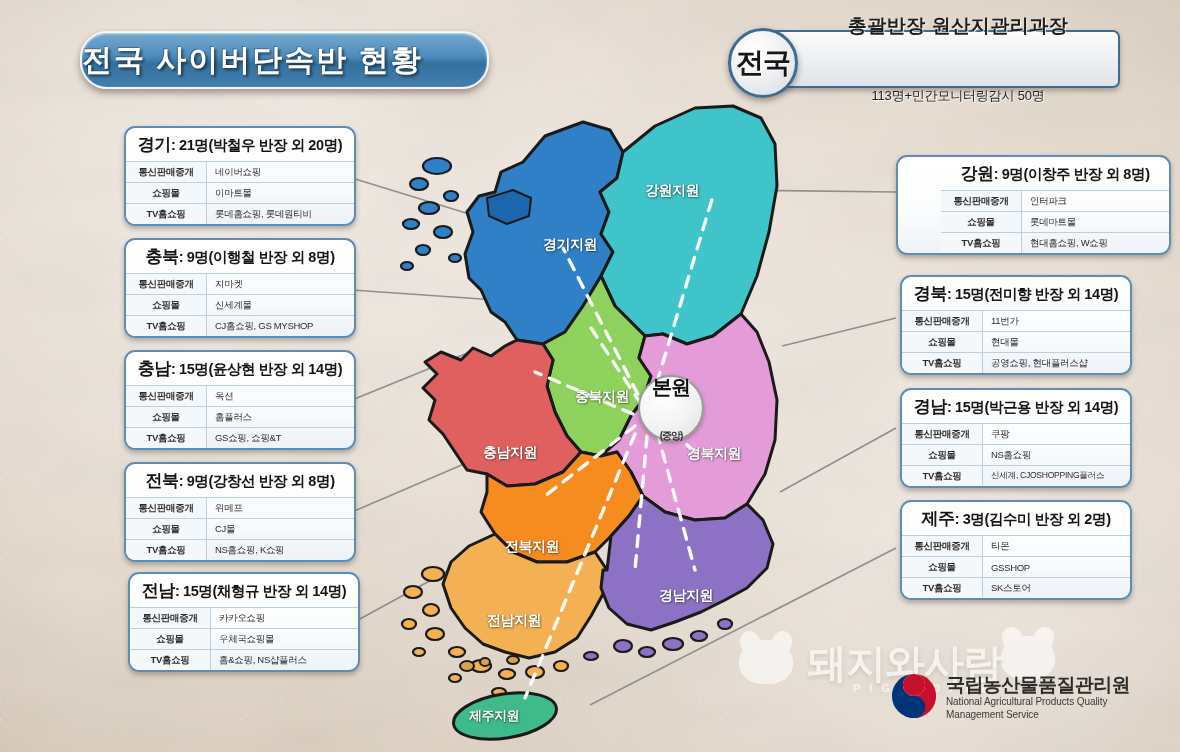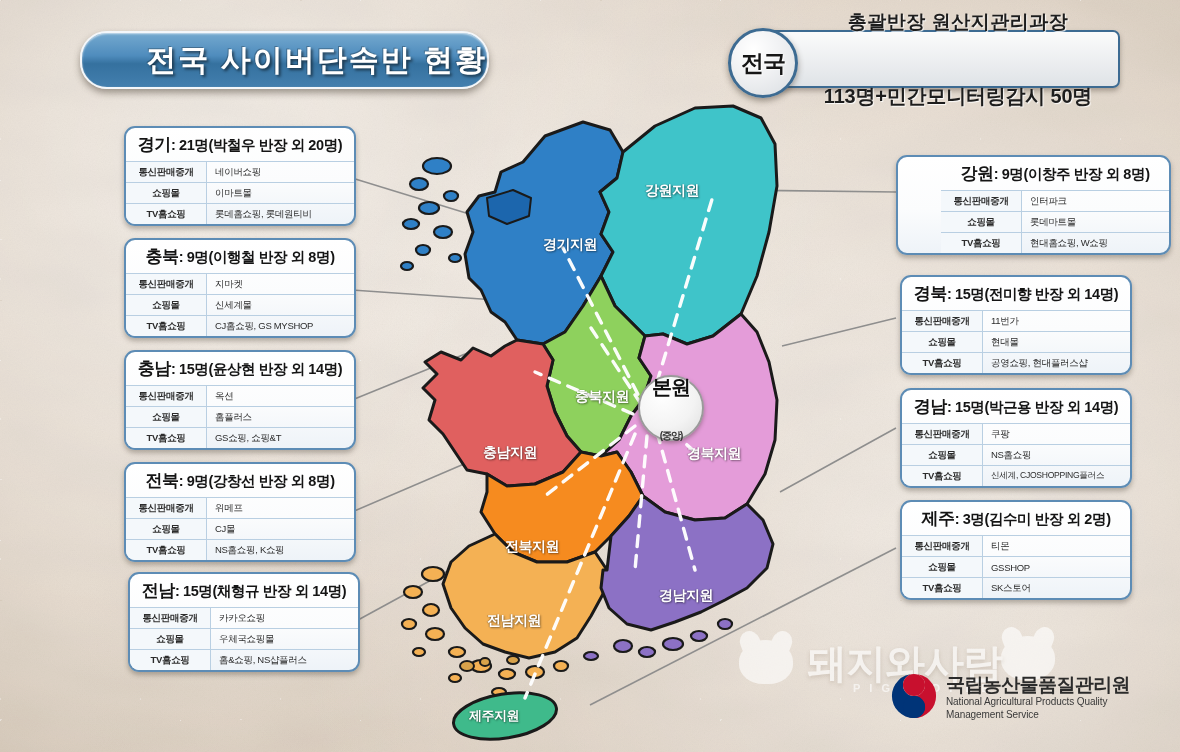--- a/index.html
+++ b/index.html
@@ -24,49 +24,49 @@
   }
   #grain{position:absolute;inset:0;opacity:.5;mix-blend-mode:multiply;}
 
   
   #title-banner{
     position:absolute;left:80px;top:31px;width:405px;height:54px;
     border-radius:27px;
     background:linear-gradient(180deg,#74a9cf 0%,#4f8cbd 42%,#35719f 57%,#437fae 100%);
     border:2px solid #f4f7fa;
     box-shadow:0 4px 7px rgba(60,50,40,.45), inset 0 1px 2px rgba(255,255,255,.65);
-    display:flex;align-items:center;justify-content:flex-end;
+    display:flex;align-items:center;justify-content:flex-start;
   }
   #title-banner span{
     color:#ffffff;font-size:30px;font-weight:bold;letter-spacing:2px;
     text-shadow:2px 2px 3px rgba(0,0,0,.55),-1px -1px 0 rgba(0,0,0,.25);
   }
 
   
   #national-header{position:absolute;left:728px;top:28px;width:392px;height:62px;}
   #national-box{
     position:absolute;left:28px;top:2px;width:364px;height:58px;
     background:linear-gradient(180deg,#fbfbfb 0%,#eceef0 55%,#dfe3e7 100%);
     border:2px solid #3d6b92;border-radius:7px;
     box-shadow:0 3px 5px rgba(60,50,40,.35);
     display:flex;flex-direction:column;align-items:center;justify-content:center;
     padding-left:40px;box-sizing:border-box;gap:44px;
   }
   #national-line1{font-size:19px;font-weight:bold;color:#1d1d1d;letter-spacing:.5px;
     text-shadow:1px 1px 1px rgba(255,255,255,.9);}
-  #national-line2{font-size:20px;font-weight:bold;color:#1d1d1d;letter-spacing:-.2px;margin-top:4px;
+  #national-line2{font-size:13px;font-weight:normal;color:#1d1d1d;letter-spacing:-.2px;margin-top:4px;
     text-shadow:1px 1px 1px rgba(255,255,255,.9);}
   #national-badge{
     position:absolute;left:0;top:0;width:64px;height:64px;border-radius:50%;
     background:radial-gradient(circle at 35% 28%,#ffffff 0%,#f0f1f3 45%,#d9dde1 100%);
     border:3px solid #3d6b92;
     box-shadow:0 3px 6px rgba(60,50,40,.45);
     display:flex;align-items:center;justify-content:center;z-index:3;
   }
-  #national-badge span{font-size:23px;font-weight:bold;color:#161616;letter-spacing:-1px;
+  #national-badge span{font-size:28px;font-weight:bold;color:#161616;letter-spacing:-1px;
     text-shadow:1px 1px 1px rgba(255,255,255,.9);}
 
   
   .card{
     position:absolute;width:228px;
     background:linear-gradient(180deg,#ffffff 0%,#fbfcfd 55%,#eef3f8 100%);
     border:2px solid #5d8cb5;border-radius:11px;
     box-shadow:0 3px 5px rgba(70,60,50,.35);
     overflow:hidden;
   }

